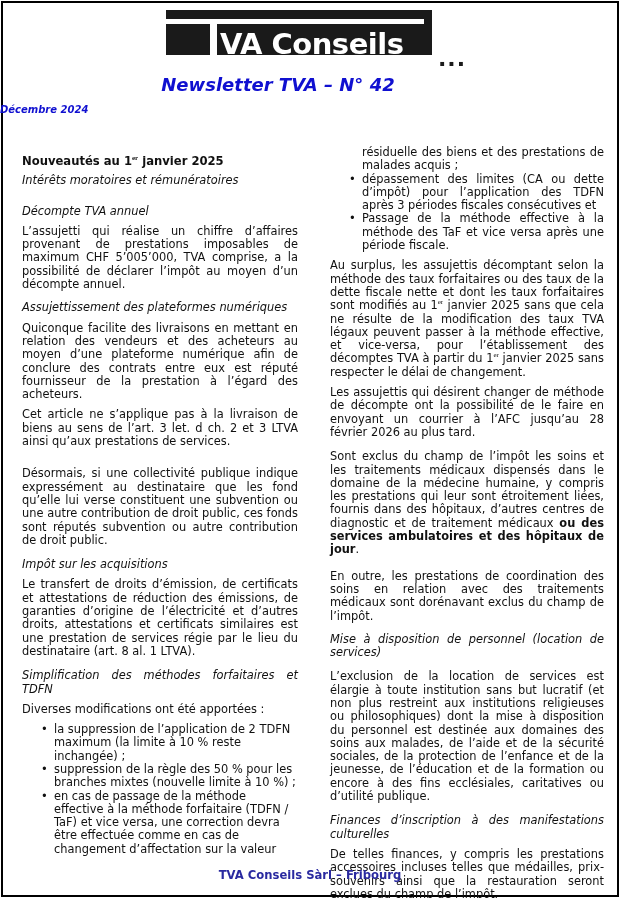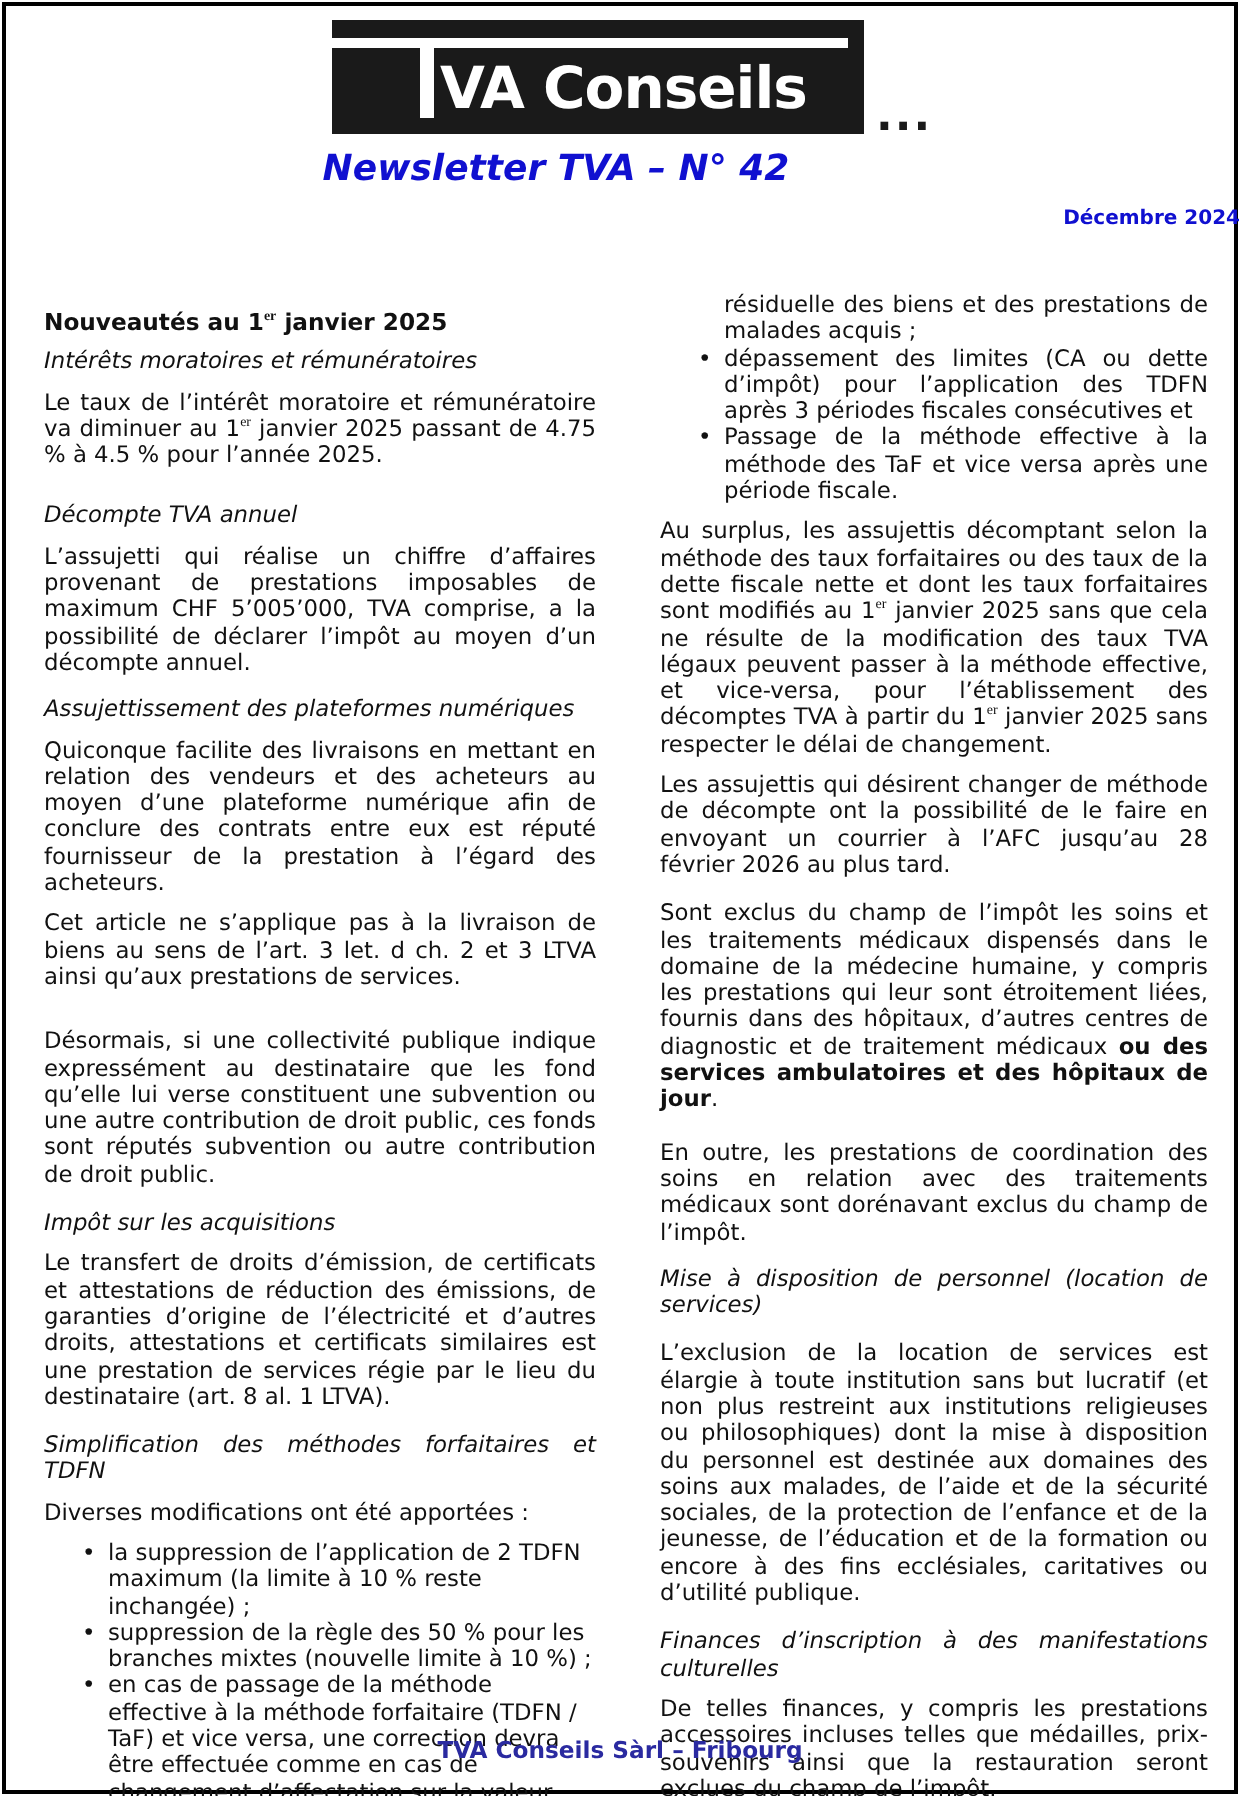--- a/index.html
+++ b/index.html
@@ -1,24 +1,24 @@
 <!DOCTYPE html>
 <html><head>
 <meta charset="utf-8">
 <style>
   html, body { margin: 0; padding: 0; background: #ffffff; }
   body { width: 620px; height: 898px; position: relative; overflow: hidden; font-family: "DejaVu Sans", sans-serif; color: #111; }
   .frame { position: absolute; left: 1px; top: 1px; width: 614px; height: 892px; border: 2px solid #000; box-sizing: content-box; }
-  .logo { position: absolute; left: 166px; top: 10px; width: 266px; height: 57px; background: #1a1a1a; }
+  .logo { position: absolute; left: 166px; top: 10px; width: 266px; height: 45px; background: #1a1a1a; }
   .logo .bar { position: absolute; left: 0; top: 9px; width: 258px; height: 5px; background: #fff; }
   .logo .tstem { position: absolute; left: 44px; top: 9px; width: 7px; height: 40px; background: #fff; }
   .logo .text { position: absolute; left: 54px; top: 16px; font-family: "DejaVu Sans", sans-serif; font-weight: bold; font-size: 29px; color: #fff; letter-spacing: -0.5px; line-height: 36px; }
   .logo-dots { position: absolute; left: 438px; top: 49px; font-weight: bold; font-size: 22px; color: #1a1a1a; letter-spacing: 1px; line-height: 20px; }
   .title { position: absolute; left: 0; width: 556px; top: 74px; text-align: center; font-family: "DejaVu Sans", sans-serif; font-style: italic; font-weight: bold; font-size: 18px; color: #1010d0; }
-  .subtitle { position: absolute; left: 0; width: 620px; top: 104px; text-align: right; font-weight: bold; font-size: 10px; color: #1010d0; }
+  .subtitle { position: absolute; left: 0; width: 620px; top: 104px; text-align: left; font-style: italic; font-weight: bold; font-size: 10px; color: #1010d0; }
   .col { position: absolute; font-size: 11.4px; line-height: 13.3px; text-align: justify; }
   .col-left { left: 22px; top: 155px; width: 276px; }
   .col-right { left: 330px; top: 146px; width: 274px; }
   .h1 { font-weight: bold; font-size: 11.6px; margin: 0 0 6px 0; }
   .h1 sup { font-size: 7px; }
   .h2 { font-style: italic; margin: 0 0 7px 0; }
   p { margin: 0 0 7px 0; }
   sup { font-size: 7px; line-height: 0; font-family: Liberation Serif, serif; }
   .gap { height: 10px; }
   ul { margin: 0 0 7px 0; padding-left: 32px; text-align: left; list-style: none; }
@@ -40,21 +40,20 @@
 </div>
 <div class="logo-dots">...</div>
 
 <div class="title">Newsletter TVA – N° 42</div>
 <div class="subtitle">Décembre 2024</div>
 
 <div class="col col-left">
   <div class="h1"><span>Nouveautés au 1</span><sup>er</sup><span> janvier 2025</span></div>
 
   <div class="h2">Intérêts moratoires et rémunératoires</div>
-  <p><span>Le taux de l’intérêt moratoire et rémunératoire va diminuer au 1</span><sup>er</sup><span> janvier 2025 passant de 4.75 % à 4.5 % pour l’année 2025.</span></p>
   <div class="gap"></div>
 
   <div class="h2">Décompte TVA annuel</div>
   <p>L’assujetti qui réalise un chiffre d’affaires provenant de prestations imposables de maximum CHF 5’005’000, TVA comprise, a la possibilité de déclarer l’impôt au moyen d’un décompte annuel.</p>
   <div class="gap" style="height:3px"></div>
 
   <div class="h2">Assujettissement des plateformes numériques</div>
   <p>Quiconque facilite des livraisons en mettant en relation des vendeurs et des acheteurs au moyen d’une plateforme numérique afin de conclure des contrats entre eux est réputé fournisseur de la prestation à l’égard des acheteurs.</p>
   <p>Cet article ne s’applique pas à la livraison de biens au sens de l’art. 3 let. d ch. 2 et 3 LTVA ainsi qu’aux prestations de services.</p>
   <div class="gap" style="height:6px"></div>

